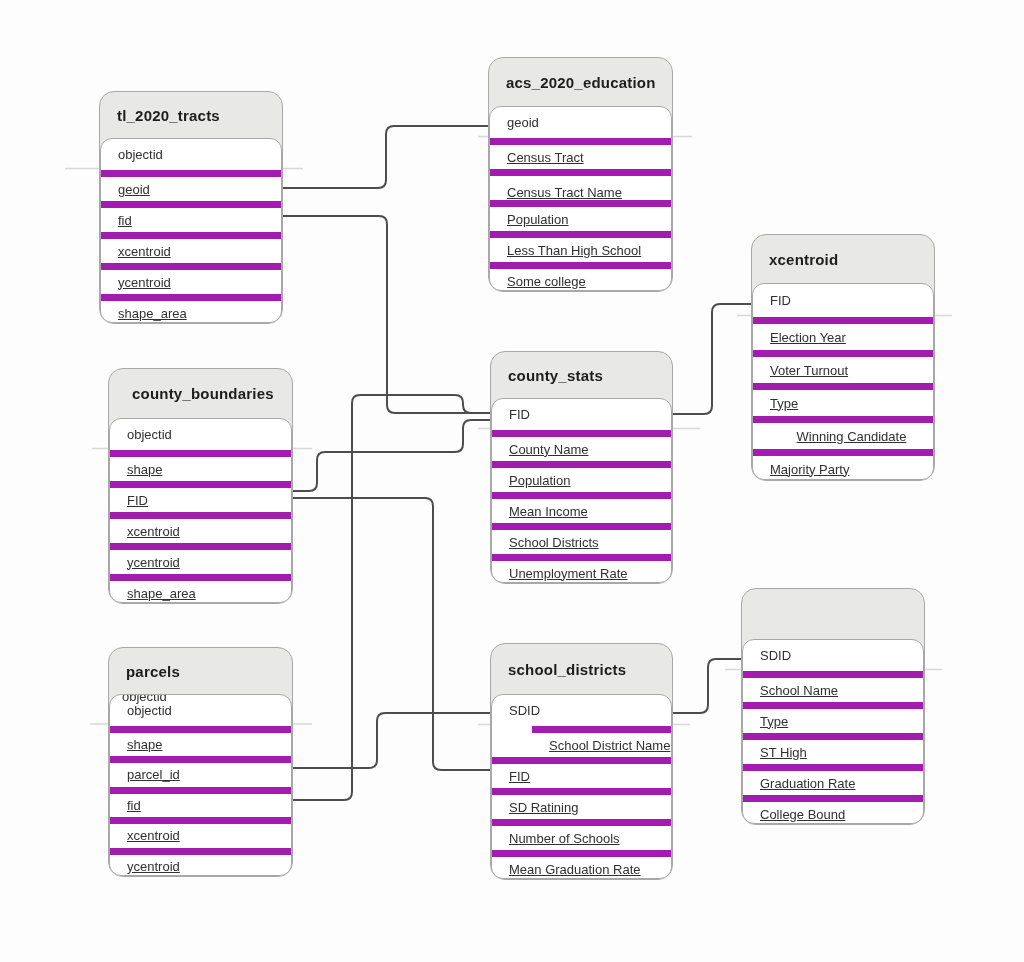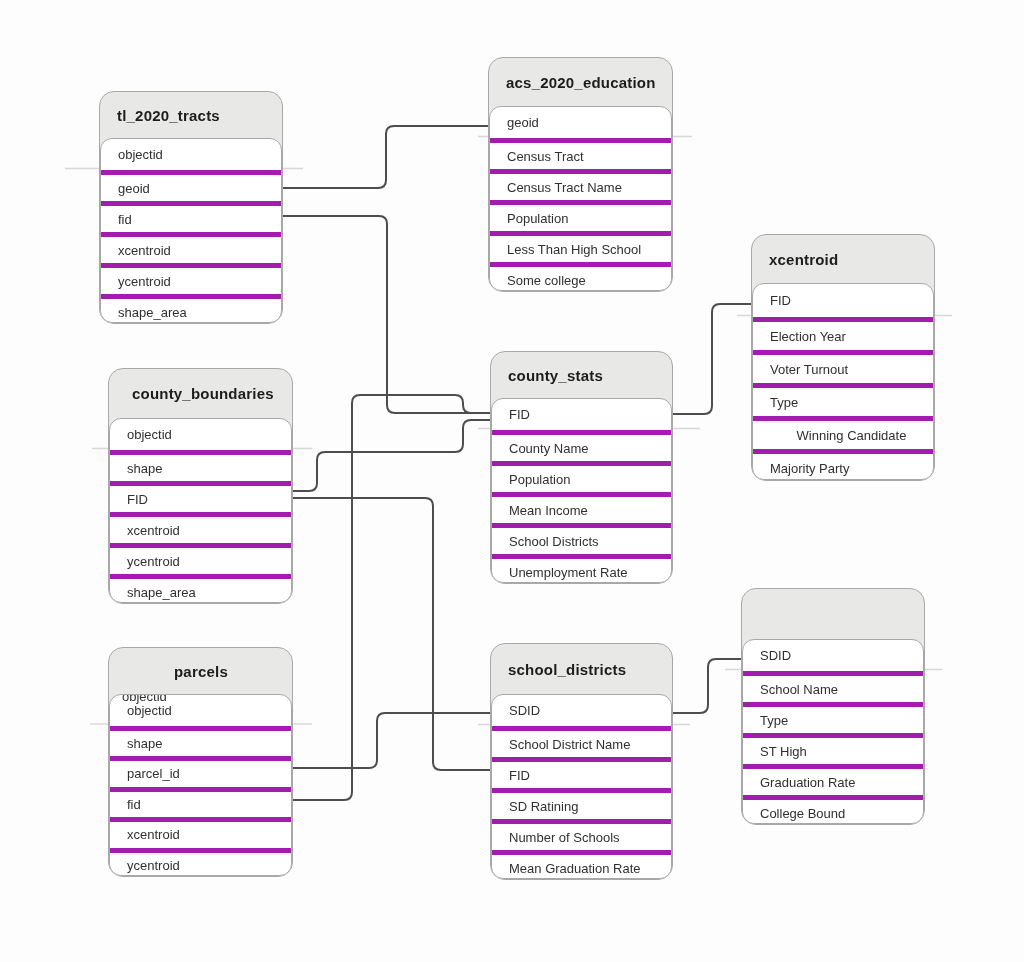--- a/index.html
+++ b/index.html
@@ -37,21 +37,21 @@
     overflow:hidden;
   }
   .erd-row{
     position:relative;
     display:flex;align-items:center;
     padding-left:17px;
     font-size:13px;color:#303030;
     box-sizing:border-box;
     white-space:nowrap;
   }
-  .erd-row + .erd-row{border-top:5px solid #a21caf;}
+  .erd-row + .erd-row{border-top:7px solid #a21caf;text-decoration:underline;}
   .field-text{position:relative;}
   .ghost-text{
     position:absolute;
     pointer-events:none;
   }
 </style>
 </head>
 <body>
 
 <div id="canvas">
@@ -102,21 +102,21 @@
     <div class="erd-header" style="height: 48px;">
       <span class="erd-title">acs_2020_education</span>
     </div>
     <div class="erd-body" style="top: 48px;">
         <div class="erd-row" style="height: 31px;">
     <span class="field-text">geoid</span>
   </div>
         <div class="erd-row" style="height: 31px;">
     <span class="field-text">Census Tract</span>
   </div>
-        <div class="erd-row" style="height: 31px;">
+        <div class="erd-row" style="height: 31px; align-items: flex-end;">
     <span class="field-text">Census Tract Name</span>
   </div>
         <div class="erd-row" style="height: 31px;">
     <span class="field-text">Population</span>
   </div>
         <div class="erd-row" style="height: 31px;">
     <span class="field-text">Less Than High School</span>
   </div>
         <div class="erd-row" style="height: 31px;">
     <span class="field-text">Some college</span>
@@ -192,21 +192,21 @@
   </div>
         <div class="erd-row" style="height: 31px;">
     <span class="field-text">School Districts</span>
   </div>
         <div class="erd-row" style="height: 31px;">
     <span class="field-text">Unemployment Rate</span>
   </div>
       </div>
   </div>
     <div class="erd-table" style="left: 108px; top: 647px; width: 185px; height: 230px;">
-    <div class="erd-header" style="height: 46px; padding-left: 48px;">
+    <div class="erd-header" style="height: 46px;">
       <span class="erd-title">parcels</span>
     </div>
     <div class="erd-body" style="top: 46px;">
         <div class="erd-row" style="height: 30.5px;">
     <span class="field-text">objectid</span>
   <span class="ghost-text" style="left: 12px; top: -6px;">objectid</span>
         </div>
         <div class="erd-row" style="height: 30.5px;">
     <span class="field-text">shape</span>
   </div>
@@ -225,21 +225,21 @@
       </div>
   </div>
     <div class="erd-table" style="left: 490px; top: 643px; width: 183px; height: 237px;">
     <div class="erd-header" style="height: 50px;">
       <span class="erd-title">school_districts</span>
     </div>
     <div class="erd-body" style="top: 50px;">
         <div class="erd-row" style="height: 31px;">
     <span class="field-text">SDID</span>
   </div>
-        <div class="erd-row" style="height: 31px;">
+        <div class="erd-row" style="height: 31px; margin-left: 40px;">
     <span class="field-text">School District Name</span>
   </div>
         <div class="erd-row" style="height: 31px;">
     <span class="field-text">FID</span>
   </div>
         <div class="erd-row" style="height: 31px;">
     <span class="field-text">SD Ratining</span>
   </div>
         <div class="erd-row" style="height: 31px;">
     <span class="field-text">Number of Schools</span>

